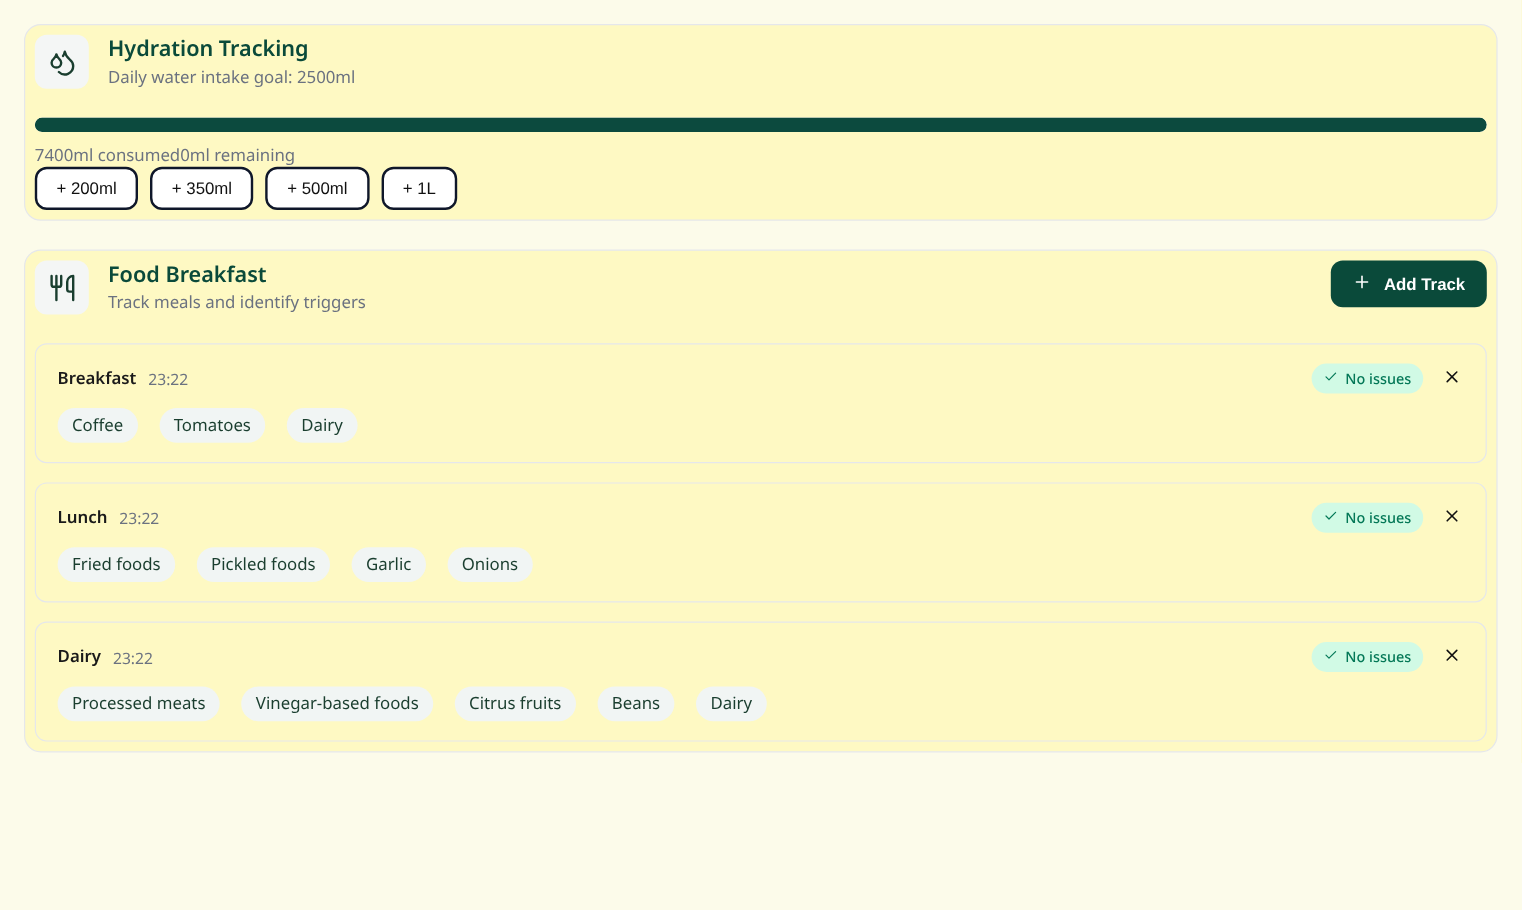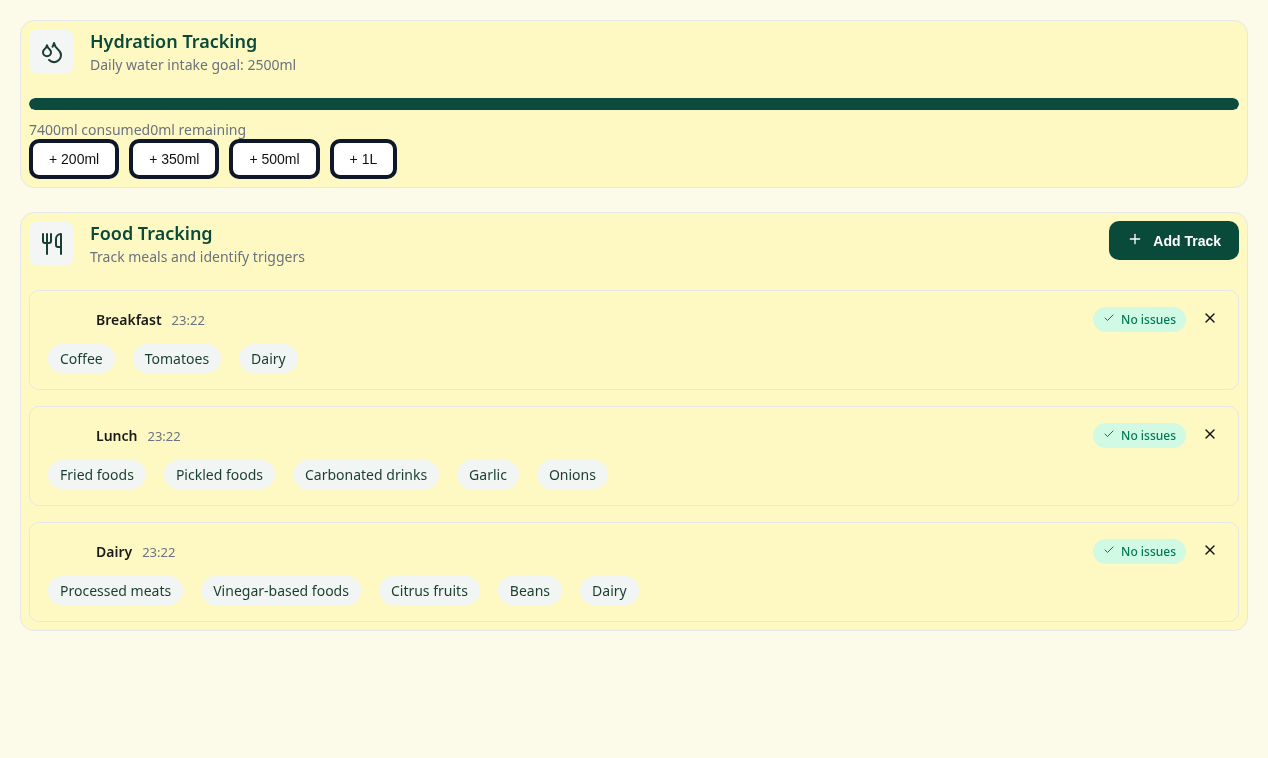--- a/index.html
+++ b/index.html
@@ -38,38 +38,38 @@
     display:flex;align-items:center;justify-content:center;color:var(--brand);
   }
   .icon-box svg{width:24px;height:24px;stroke:var(--brand);stroke-width:2;fill:none;stroke-linecap:round;stroke-linejoin:round;}
   .card-title{font-size:18px;font-weight:600;color:var(--brand-dark);margin:0 0 2px;}
   .card-subtitle{font-size:14px;color:var(--muted);margin:0;}
   .progress-track{width:100%;height:12px;background:#eceee9;border-radius:999px;overflow:hidden;margin-bottom:10px;}
   .progress-fill{height:100%;background:#0c4a3e;border-radius:999px;}
   .progress-labels{display:flex;justify-content:flex-start;color:var(--muted);font-size:14px;}
   .btn-row{display:flex;gap:10px;flex-wrap:wrap;}
   .btn-outline{
-    border:4px solid #0f172a;background:#fff;border-radius:10px;
+    border:2px solid #0f172a;background:#fff;border-radius:10px;
     padding:8px 16px;font-size:14px;color:#111;cursor:pointer;
   }
   .btn-primary{
     display:inline-flex;align-items:center;gap:10px;
     background:var(--brand-dark);color:#fff;border:none;border-radius:10px;
     padding:10px 18px;font-size:14px;font-weight:600;cursor:pointer;
   }
   .btn-primary svg{width:16px;height:16px;stroke:#fff;stroke-width:2;fill:none;stroke-linecap:round;stroke-linejoin:round;}
   .section-heading{font-size:14px;font-weight:600;margin:0 0 16px;}
   .meal-card{
     border:1px solid var(--card-border);border-radius:10px;
     padding:16px 18px;margin-bottom:16px;
   }
   .meal-card:last-child{margin-bottom:0;}
   .meal-head{display:flex;align-items:center;justify-content:space-between;margin-bottom:12px;}
   .meal-head-left{display:flex;align-items:center;gap:10px;}
-  .meal-name{font-size:14px;font-weight:600;margin-left:48px;}
+  .meal-name{font-size:14px;font-weight:600;}
   .meal-time{font-size:13px;color:var(--muted);}
   .meal-head-right{display:flex;align-items:center;gap:14px;}
   .badge{
     display:inline-flex;align-items:center;gap:6px;
     background:var(--badge-bg);color:var(--badge-fg);
     font-size:12px;font-weight:500;border-radius:999px;padding:4px 10px;
   }
   .badge svg{width:12px;height:12px;stroke:var(--badge-fg);stroke-width:2;fill:none;stroke-linecap:round;stroke-linejoin:round;}
   .icon-btn{background:transparent;border:none;cursor:pointer;padding:2px;color:#111;display:flex;}
   .icon-btn svg{width:16px;height:16px;stroke:#111;stroke-width:2;fill:none;stroke-linecap:round;stroke-linejoin:round;}
@@ -118,21 +118,21 @@
   <div class="card-header">
     <div class="card-header-left">
       <div class="icon-box">
         <svg viewBox="0 0 24 24">
             <path d="M3 2v7c0 1.1.9 2 2 2h4a2 2 0 0 0 2-2V2"></path>
             <path d="M7 2v20"></path>
             <path d="M21 15V2a5 5 0 0 0-5 5v6c0 1.1.9 2 2 2h3Zm0 0v7"></path>
           </svg>
       </div>
       <div>
-        <h2 class="card-title">Food Tracking</h2>
+        <h2 class="card-title">Food Breakfast</h2>
         <p class="card-subtitle">Track meals and identify triggers</p>
       </div>
     </div>
     <button class="btn-primary">
       <span><svg viewBox="0 0 24 24">
             <path d="M12 5v14"></path>
             <path d="M5 12h14"></path>
           </svg></span>
       <span>Add Track</span>
     </button>
@@ -184,21 +184,20 @@
               <span><svg viewBox="0 0 24 24">
                   <path d="M18 6 6 18"></path>
                   <path d="M6 6l12 12"></path>
                 </svg></span>
             </button>
           </div>
         </div>
         <div class="pill-row">
           <span class="pill">Fried foods</span>
           <span class="pill">Pickled foods</span>
-          <span class="pill">Carbonated drinks</span>
           <span class="pill">Garlic</span>
           <span class="pill">Onions</span>
         </div>
       </div>
       <div class="meal-card">
         <div class="meal-head">
           <div class="meal-head-left">
             <span class="meal-name">Dairy</span>
             <span class="meal-time">23:22</span>
           </div>

